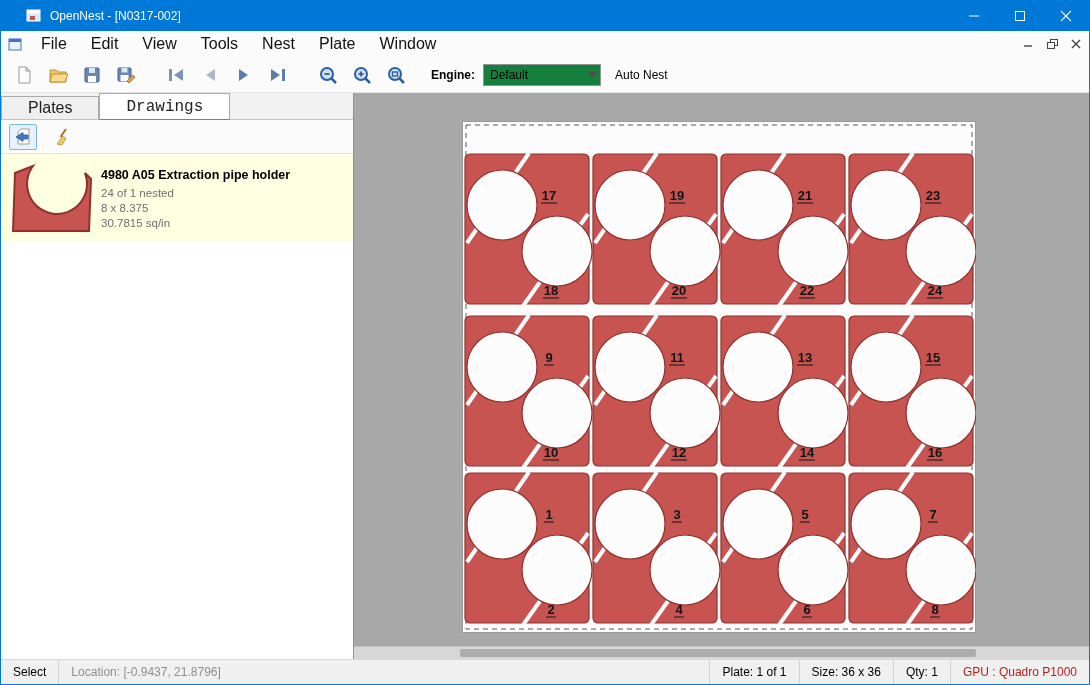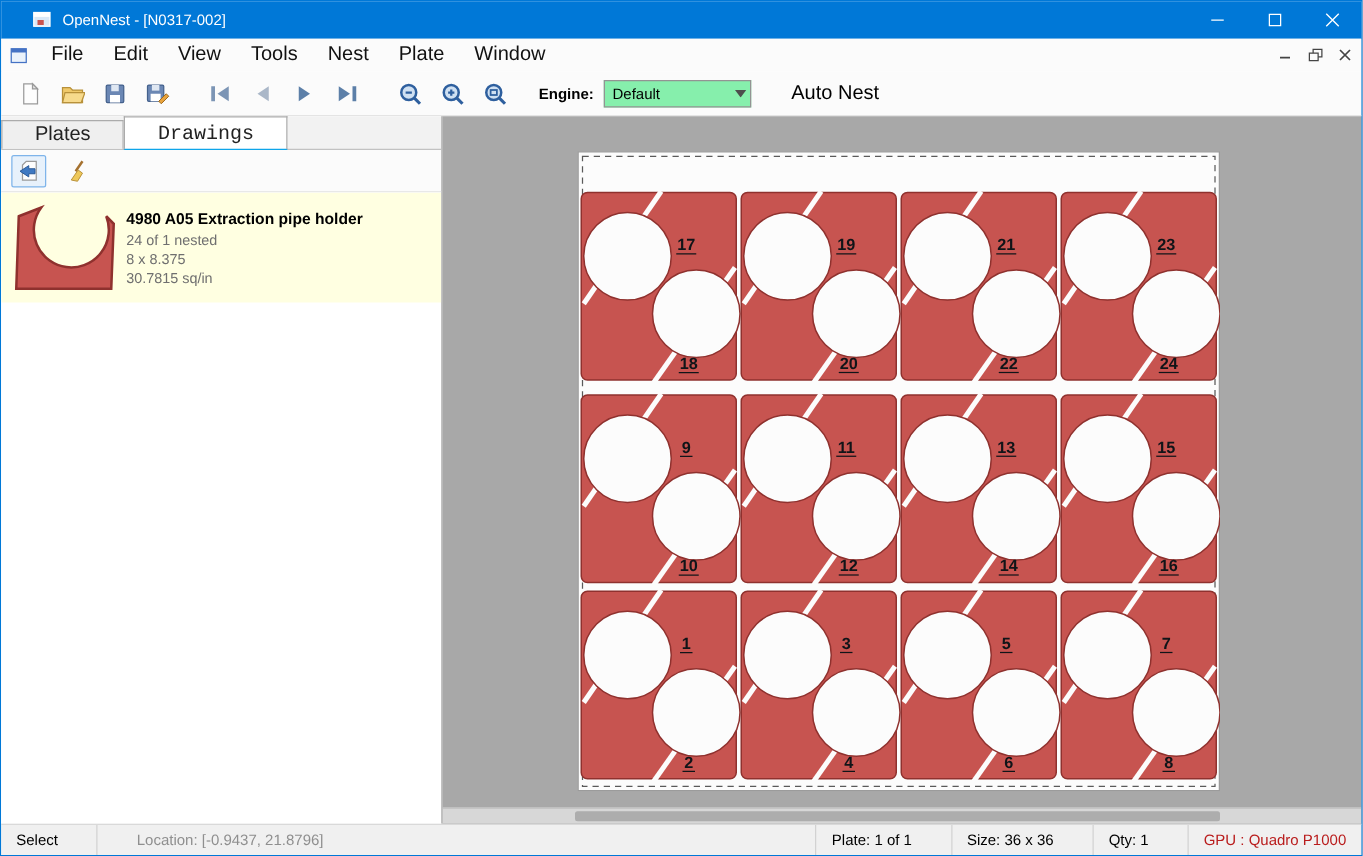--- a/index.html
+++ b/index.html
@@ -18,24 +18,24 @@
   .menubar { height:26px; background:#fbfbfb; display:flex; align-items:center; flex:none; }
   .menubar .mdi-icon { margin:0 6px 0 7px; display:flex; }
   .menu-item { font-size:16px; color:#111; padding:0 12px; height:100%; display:flex; align-items:center; }
   .mdi-btn { width:22px; height:20px; display:flex; align-items:center; justify-content:center; margin-right:2px; }
 
   
   .toolbar { height:36px; background:#fbfbfb; border-bottom:1px solid #e4e4e4; display:flex; align-items:center; padding-left:8px; flex:none; }
   .tb-group { display:flex; align-items:center; gap:4px; margin-right:20px; }
   .tb-btn { width:30px; height:30px; display:flex; align-items:center; justify-content:center; border:1px solid transparent; border-radius:2px; }
   .engine-label { font-size:12px; font-weight:bold; margin-right:8px; }
-  .combo { width:118px; height:22px; background:#86efac; border:1px solid #939393; display:flex; align-items:center; font-size:12px; }
+  .combo { width:118px; height:22px; background:#15803d; border:1px solid #939393; display:flex; align-items:center; font-size:12px; }
   .combo .combo-value { flex:1; padding-left:6px; }
   .combo .combo-arrow { width:16px; display:flex; align-items:center; justify-content:center; }
-  .autonest { font-size:16px; margin-left:32px;text-align:center; }
+  .autonest { font-size:12px; margin-left:14px;text-align:center; }
 
   
   .main { flex:1; display:flex; min-height:0; }
 
   
   .left-panel { width:353px; flex:none; display:flex; flex-direction:column; border-right:1px solid #919191; background:#fff; }
   .tabs-row { height:27px; background:#f2f2f2; display:flex; align-items:flex-end; border-bottom:1px solid #c2c2c2; flex:none; }
   .tab { font-size:16px; padding:0 26px; height:23px; display:flex; align-items:center; background:#efefef; border:1px solid #ababab; border-bottom:none; margin-top:4px; color:#222; }
   .tab.active { height:27px; margin-top:0; background:#fff; position:relative; z-index:2; margin-bottom:-1px; border-bottom:1px solid #0ea5e9;font-family:Liberation Mono, monospace; }
   .panel-toolbar { height:34px; background:#fbfbfb; border-bottom:1px solid #e2e2e2; display:flex; align-items:center; padding-left:8px; gap:12px; flex:none; }
@@ -48,21 +48,21 @@
   .item-title { font-size:12.5px; font-weight:bold; color:#000; margin-bottom:4px; }
   .item-line { font-size:11.5px; color:#6f6f6f; line-height:15px; }
 
   
   .canvas { flex:1; background:#a8a8a8; position:relative; overflow:hidden; }
   #plate-svg { position:absolute; left:108px; top:28px; font-family:"Liberation Sans",sans-serif; }
   .hscroll { position:absolute; left:0; right:0; bottom:0; height:13px; background:#d7d7d7; border-top:1px solid #c0c0c0; }
   .hthumb { position:absolute; left:106px; width:516px; top:2px; bottom:2px; background:#adadad; border-radius:2px; }
 
   
-  .statusbar { height:25px; background:#f0f0f0; border-top:1px solid #d9d9d9; display:flex; align-items:flex-start; font-size:12px; flex:none;gap:19px; }
+  .statusbar { height:25px; background:#f0f0f0; border-top:1px solid #d9d9d9; display:flex; align-items:flex-start; font-size:12px; flex:none; }
   .sb-cell { padding:0 12px; display:flex; align-items:center; height:100%; white-space:nowrap; }
   .sb-sep { width:1px; height:100%; background:#d2d2d2; flex:none; }
   .sb-mode { color:#000; }
   .sb-location { color:#8f8f8f; }
   .sb-spacer { flex:1; }
   .sb-right { border-left:1px solid #d2d2d2; }
 </style>
 </head>
 <body>
 

